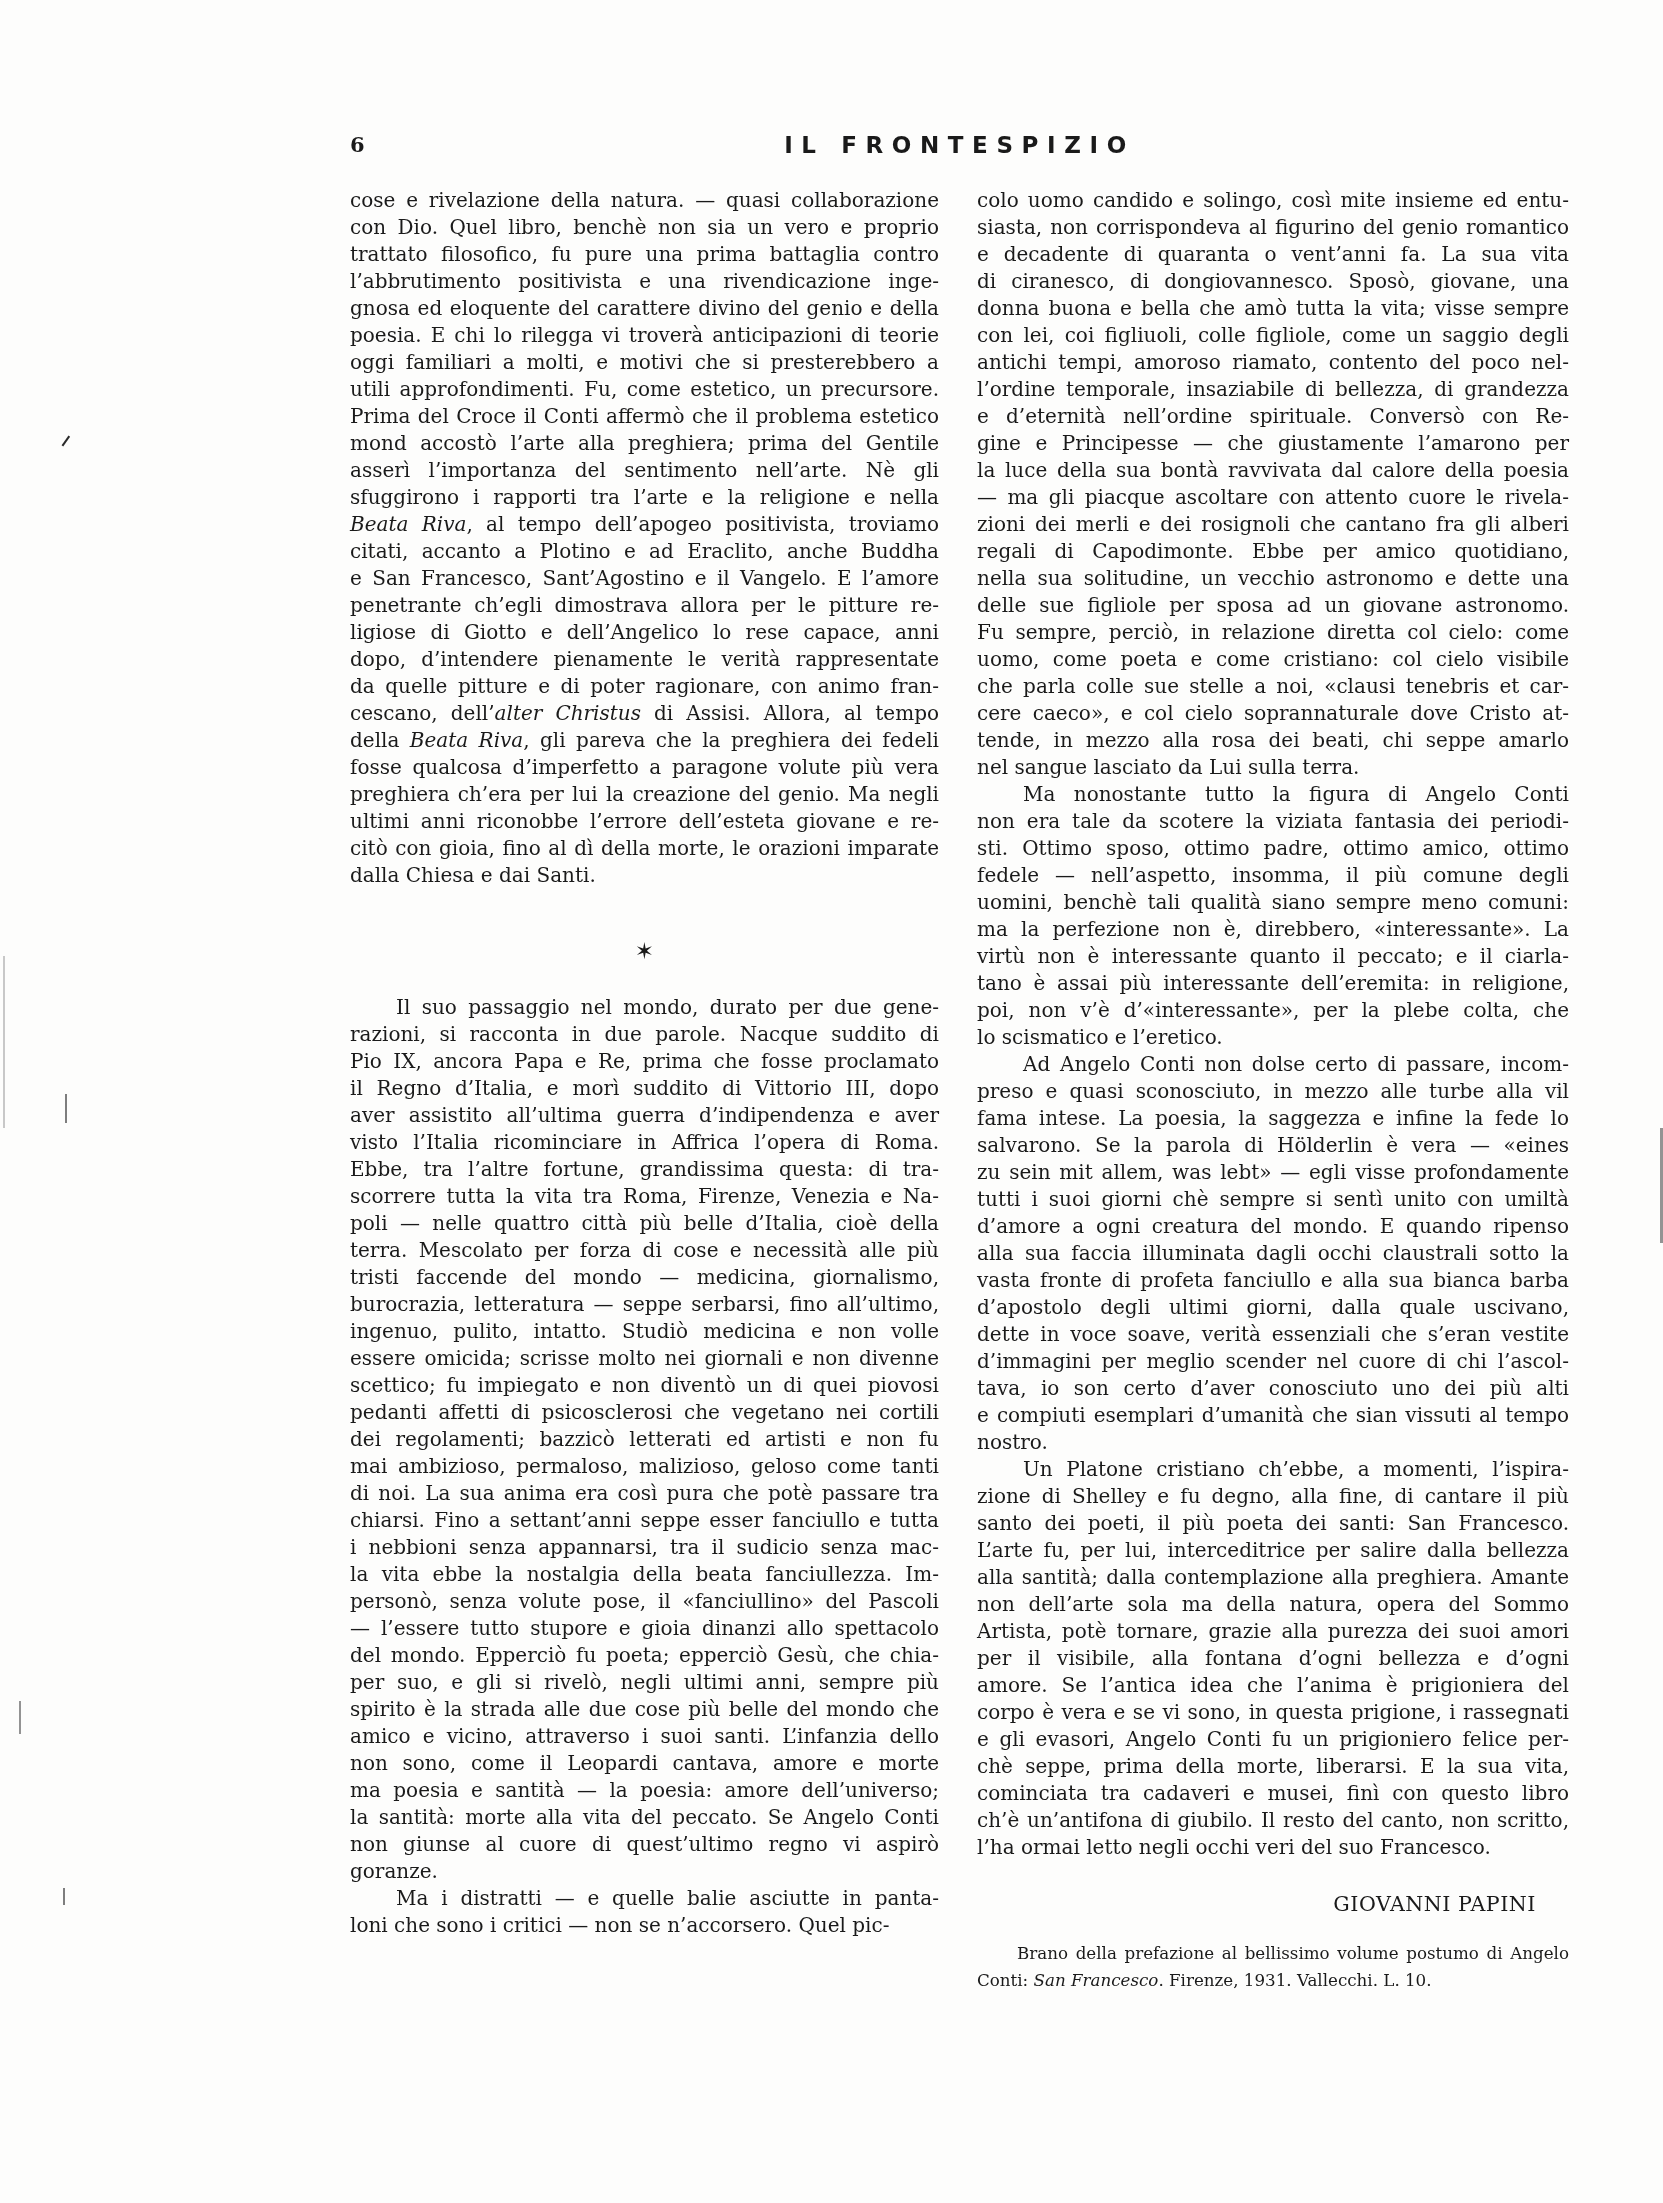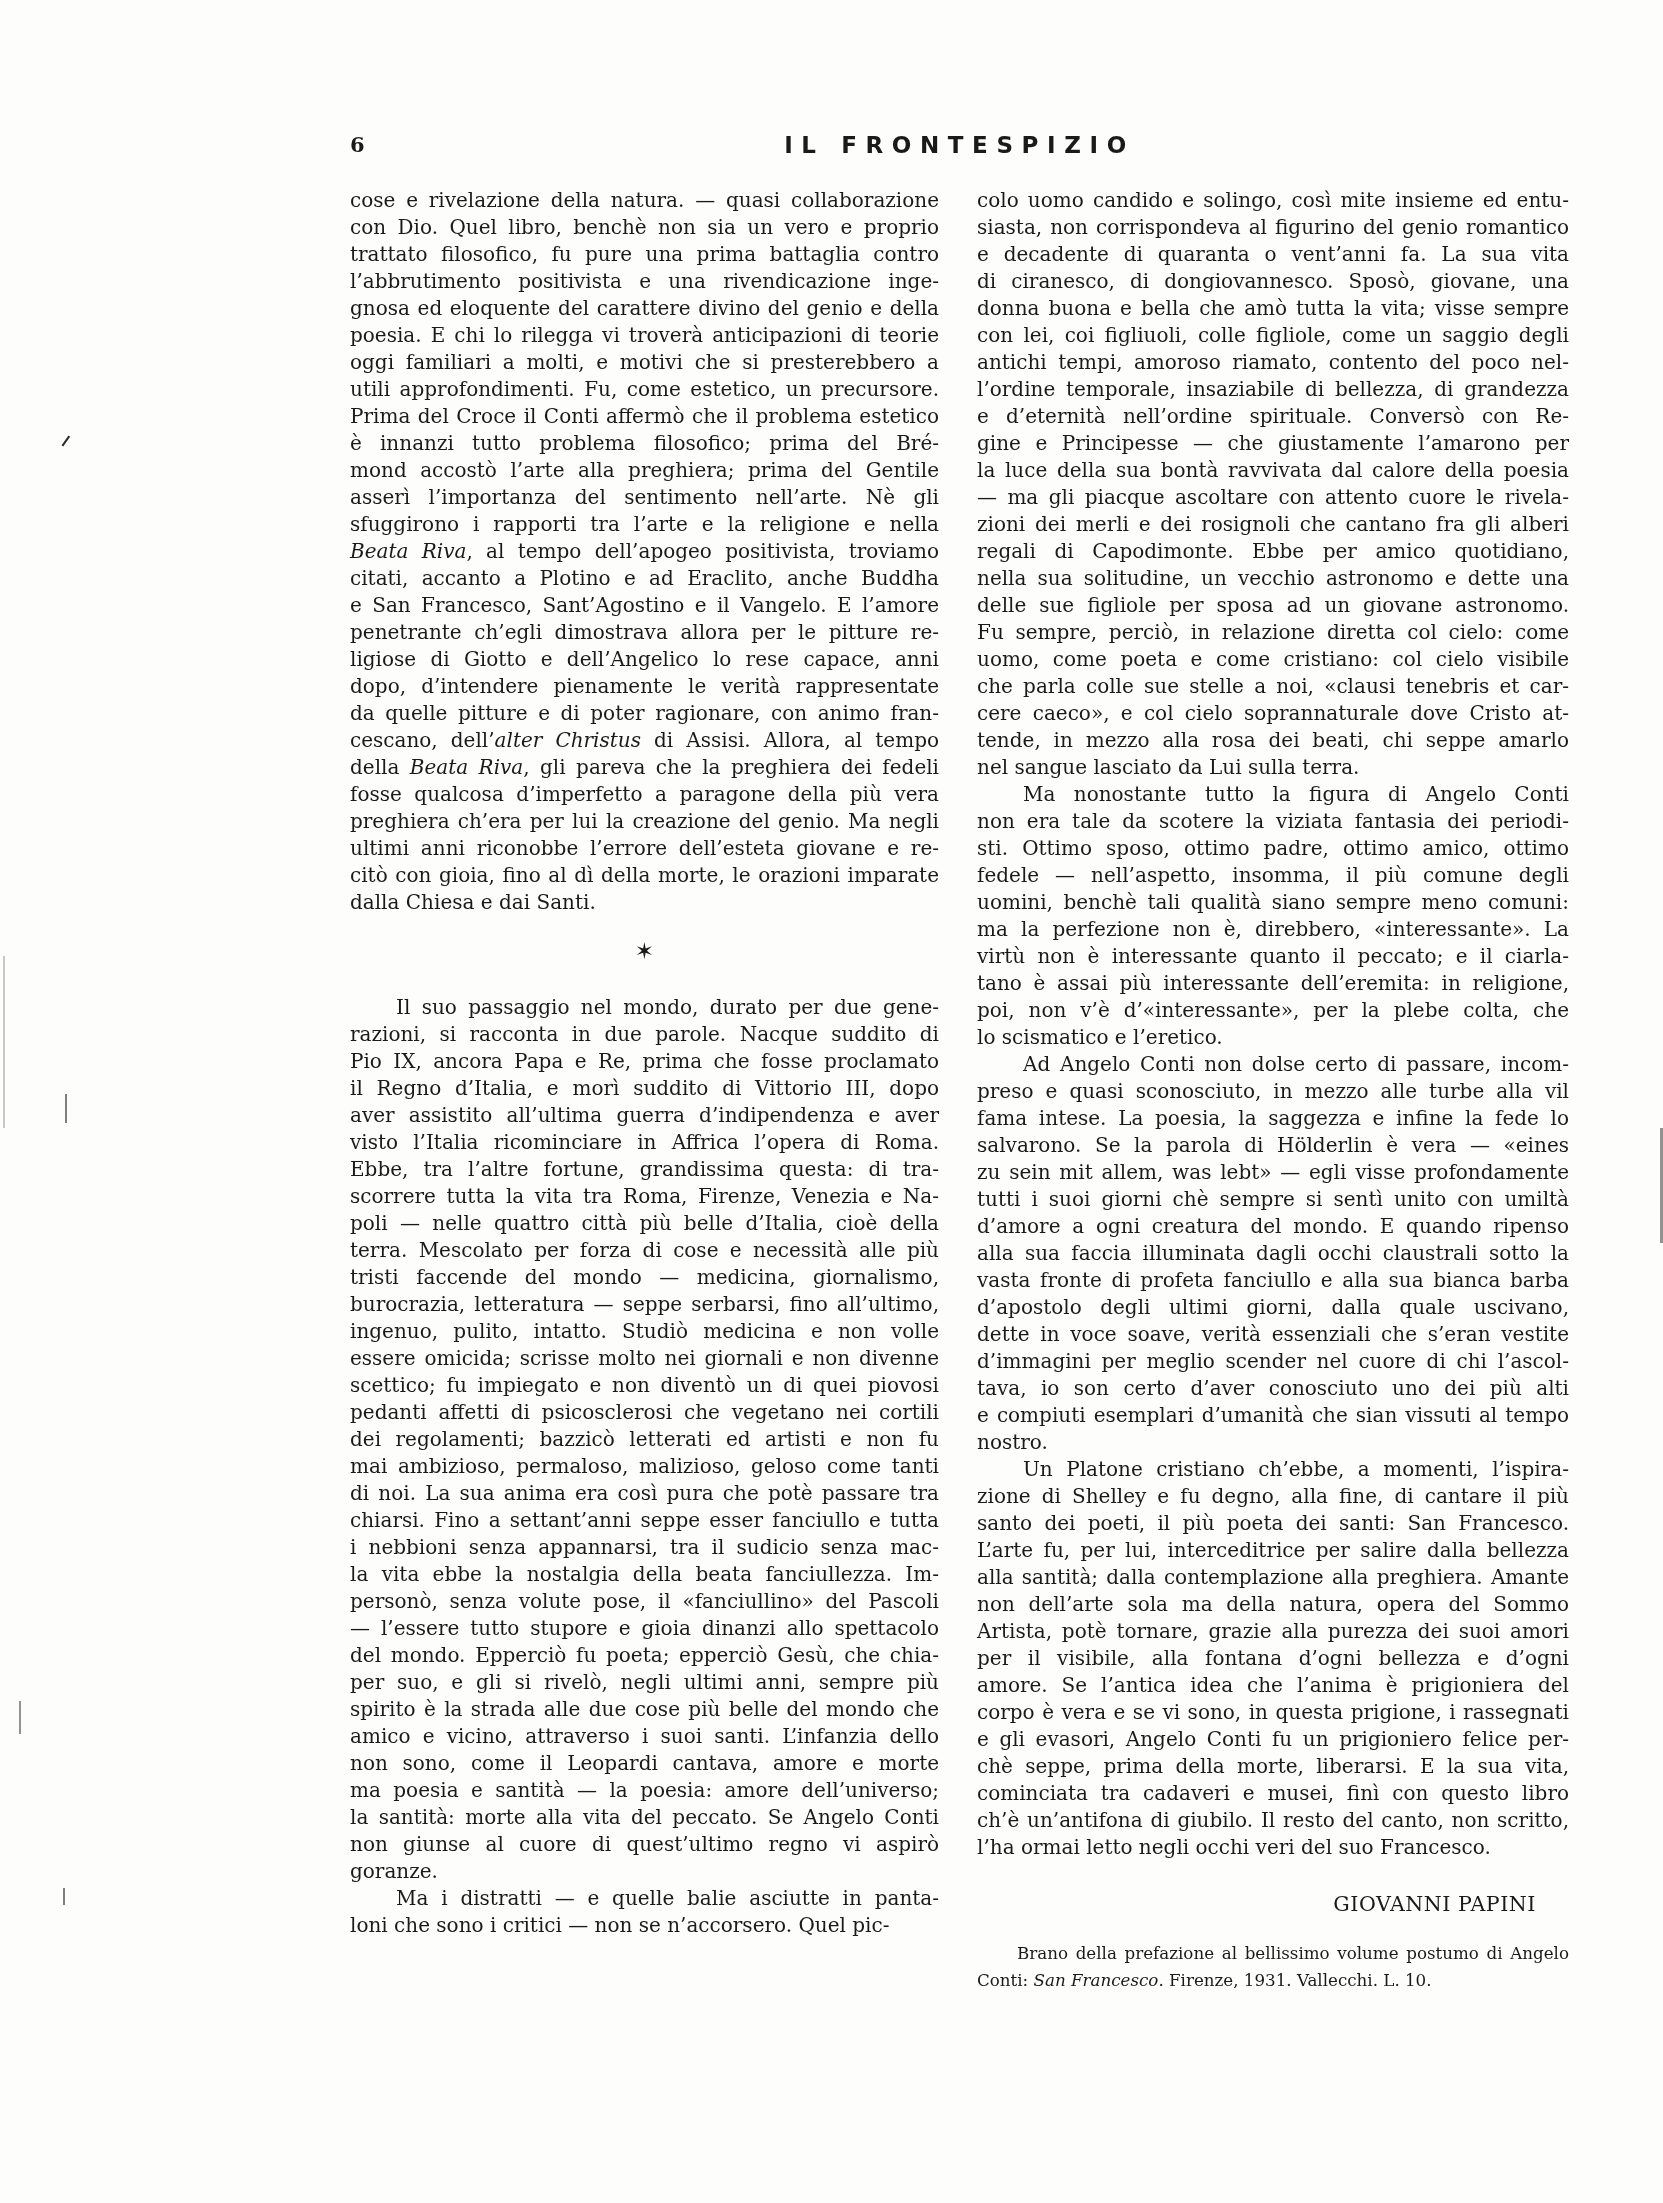--- a/index.html
+++ b/index.html
@@ -50,34 +50,33 @@
       <div class="para">
         <span class="line">cose e rivelazione della natura. — quasi collaborazione</span>
         <span class="line">con Dio. Quel libro, benchè non sia un vero e proprio</span>
         <span class="line">trattato filosofico, fu pure una prima battaglia contro</span>
         <span class="line">l’abbrutimento positivista e una rivendicazione inge-</span>
         <span class="line">gnosa ed eloquente del carattere divino del genio e della</span>
         <span class="line">poesia. E chi lo rilegga vi troverà anticipazioni di teorie</span>
         <span class="line">oggi familiari a molti, e motivi che si presterebbero a</span>
         <span class="line">utili approfondimenti. Fu, come estetico, un precursore.</span>
         <span class="line">Prima del Croce il Conti affermò che il problema estetico</span>
-        <span class="line">è innanzi tutto problema filosofico; prima del Bré-</span>
         <span class="line">mond accostò l’arte alla preghiera; prima del Gentile</span>
         <span class="line">asserì l’importanza del sentimento nell’arte. Nè gli</span>
         <span class="line">sfuggirono i rapporti tra l’arte e la religione e  nella</span>
         <span class="line"><em>Beata Riva</em>, al tempo dell’apogeo positivista, troviamo</span>
         <span class="line">citati, accanto a Plotino e ad Eraclito, anche Buddha</span>
         <span class="line">e San Francesco, Sant’Agostino e il Vangelo. E l’amore</span>
         <span class="line">penetrante ch’egli dimostrava allora per le pitture re-</span>
         <span class="line">ligiose di Giotto e dell’Angelico lo rese capace, anni</span>
         <span class="line">dopo, d’intendere pienamente le verità rappresentate</span>
         <span class="line">da quelle pitture e di poter ragionare, con animo fran-</span>
         <span class="line">cescano, dell’<em>alter Christus</em> di Assisi. Allora, al tempo</span>
         <span class="line">della <em>Beata Riva</em>, gli pareva che la preghiera dei fedeli</span>
-        <span class="line">fosse qualcosa d’imperfetto a paragone della più vera</span>
+        <span class="line">fosse qualcosa d’imperfetto a paragone volute più vera</span>
         <span class="line">preghiera ch’era per lui la creazione del genio. Ma negli</span>
         <span class="line">ultimi anni riconobbe l’errore dell’esteta giovane e re-</span>
         <span class="line">citò con gioia, fino al dì della morte, le orazioni imparate</span>
         <span class="line last">dalla Chiesa e dai Santi.</span>
       </div>
     </div>
 
   <div class="ornament">✶</div>
 
   <div class="section2" id="left-col-2">

